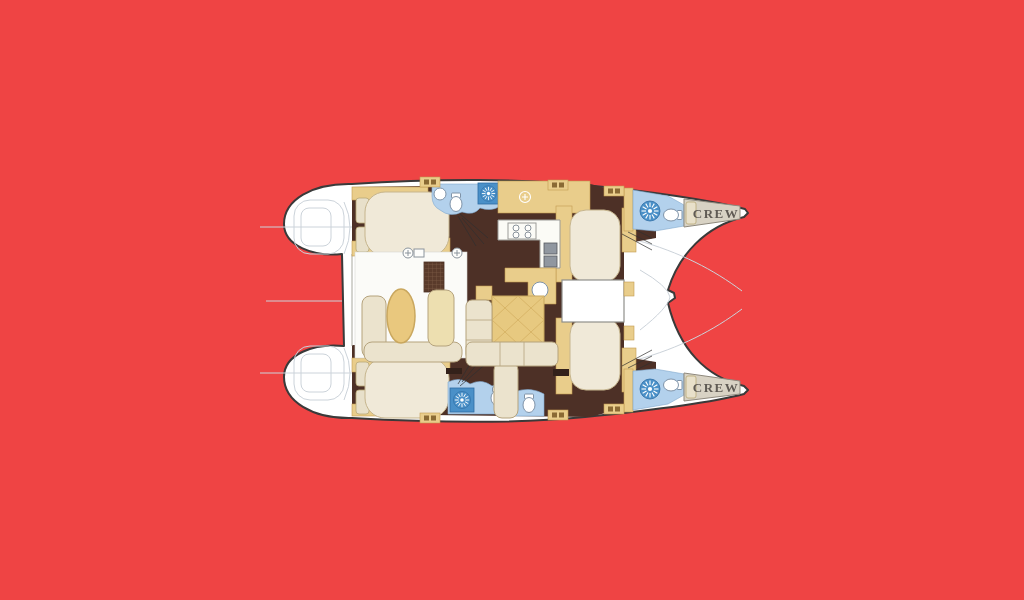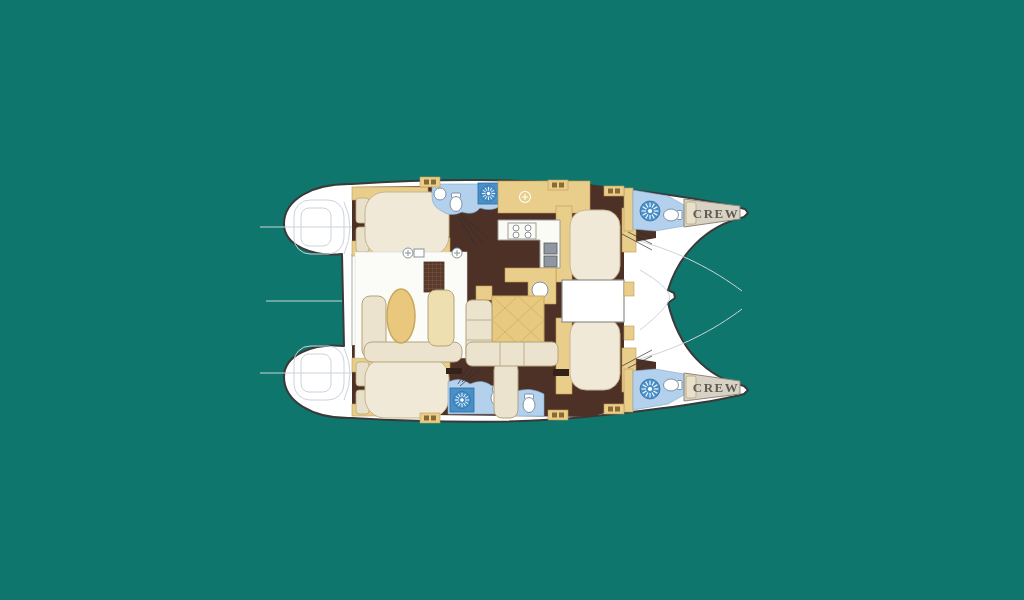--- a/index.html
+++ b/index.html
@@ -1,17 +1,17 @@
 <!DOCTYPE html>
 <html style="--outline_dark: #3a3a3a; --floor_wood: #4d3026; --cabinet_tan: #e9cd8b; --cabinet_tan_stroke: #c49a52; --upholstery_cream: #ebe3cd; --upholstery_stroke: #b5a37d; --bed_cream: #f0e9d8; --bed_stroke: #c6b58d; --bath_blue: #b3d1ec; --bath_blue_dark: #4a90c8; --crew_beige: #d8d2c4; --crew_text: #5f5a54; --counter_white: #fbfbf6; --faint_gray: #ccd3da;"><head>
 <meta charset="utf-8">
 <title>Catamaran floor plan</title>
 <style>
   html,body{margin:0;padding:0;background:#fff;}
-  .stage{position:relative;width:1024px;height:600px;background:#0f766e;overflow:hidden;
+  .stage{position:relative;width:1024px;height:600px;background:#ef4444;overflow:hidden;
          font-family:"Liberation Sans",sans-serif;}
   svg{position:absolute;left:0;top:0;}
   .sil{fill:#ffffff;stroke:var(--outline_dark);stroke-width:2;stroke-linejoin:round;}
   .faint{stroke:var(--faint_gray);stroke-width:1;fill:none;}
   .brown{fill:var(--floor_wood);stroke:none;}
   .tan{fill:var(--cabinet_tan);stroke:var(--cabinet_tan_stroke);stroke-width:.6;}
   .cream{fill:var(--upholstery_cream);stroke:var(--upholstery_stroke);stroke-width:1;}
   .bed{fill:var(--bed_cream);stroke:var(--bed_stroke);stroke-width:1;}
   .pillow{fill:#e8e0ca;stroke:#b9a876;stroke-width:.8;}
   .blue{fill:var(--bath_blue);stroke:#7fa8cd;stroke-width:.6;}

